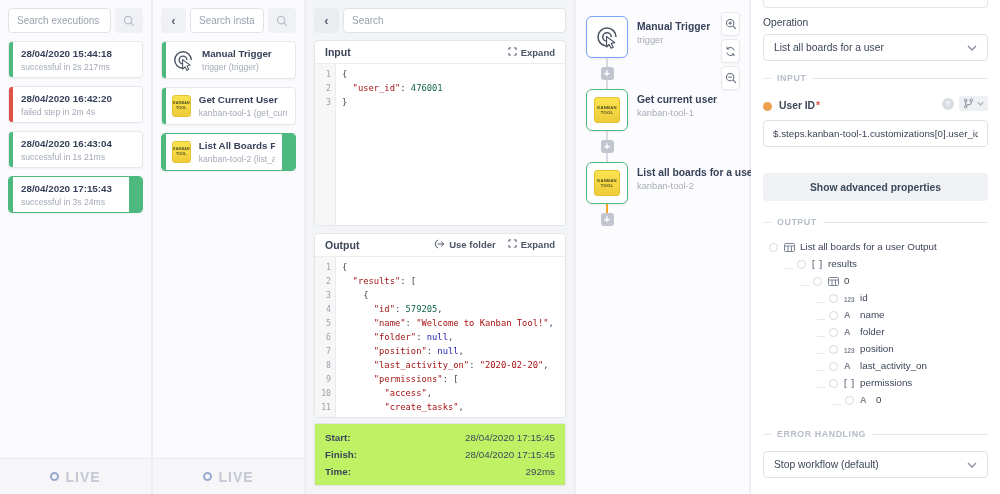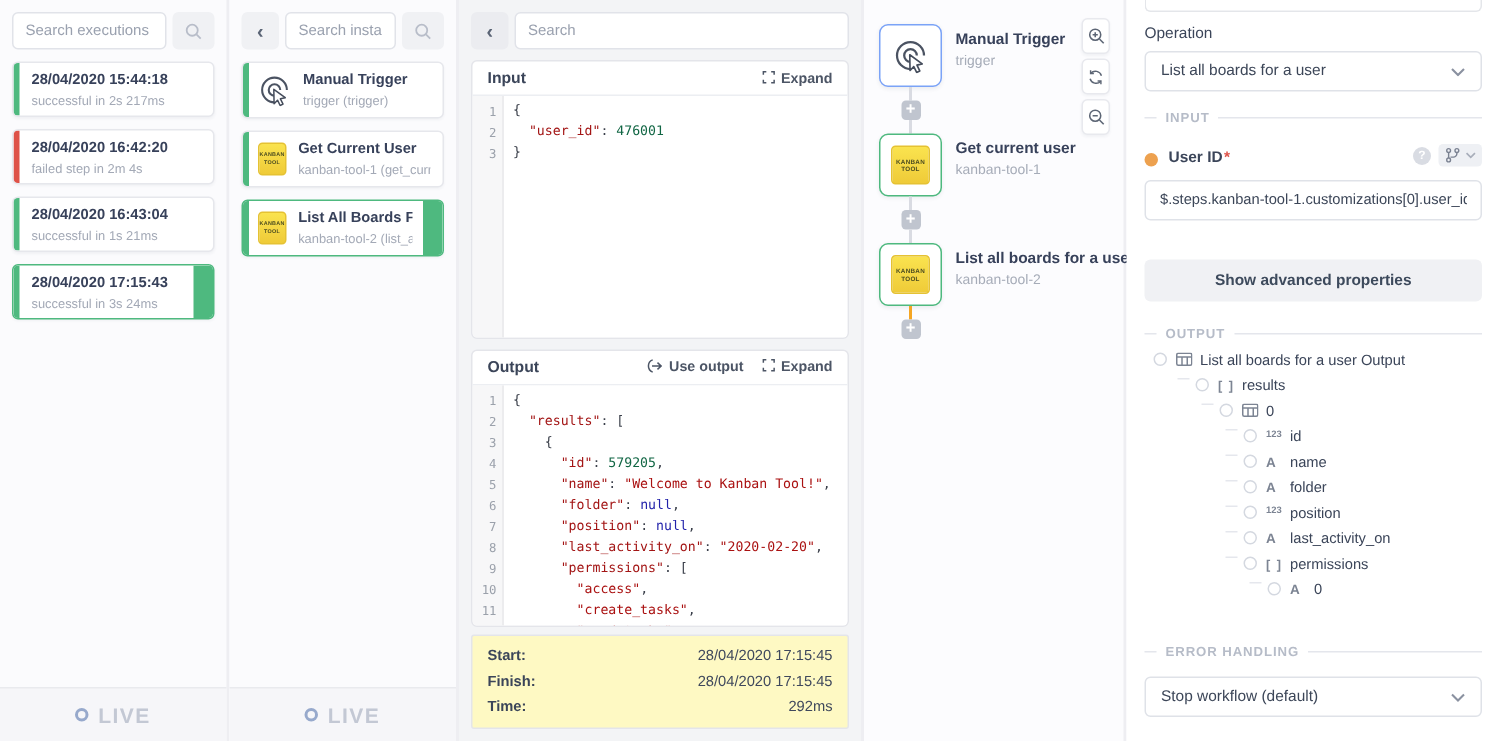--- a/index.html
+++ b/index.html
@@ -51,21 +51,21 @@
   .panel-action { display:flex; align-items:flex-start; gap:4px; font-size:9.5px; font-weight:600; color:#4c5565; cursor:pointer; }
   .code-area { position:relative; flex:1; overflow:hidden; padding-top:3px;
                font-family:"DejaVu Sans Mono",monospace; font-size:8.8px; line-height:14px;
                background:linear-gradient(to right,#f7f7f8 0,#f7f7f8 20px,#ececee 20px,#ececee 21px,#fff 21px); }
   .code-line { display:flex; white-space:pre; }
   .code-ln { width:20px; min-width:20px; text-align:right; padding-right:4px; color:#9ba1ab; font-size:8.2px; }
   .code-txt { padding-left:7px; }
   .tok-key { color:var(--code-key); } .tok-str { color:var(--code-str); }
   .tok-num { color:var(--code-num); } .tok-nul { color:var(--code-nul); } .tok-pln { color:#3a3f4a; }
   .inp-panel { height:190px; } .out-panel { height:190px; }
-  .stats-panel { margin-top:5px; background:#fef9c3; border:1px solid #e4e5ea; border-radius:2px; padding:5px 10px; }
+  .stats-panel { margin-top:5px; background:#bef264; border:1px solid #e4e5ea; border-radius:2px; padding:5px 10px; }
   .stat-row { display:flex; justify-content:space-between; padding:3px 0; font-size:9.8px; }
   .stat-label { font-weight:700; color:#3b4559; }
   .stat-value { color:#3f485c; }
 
   
   .wf-node { display:flex; align-items:flex-start; cursor:pointer; }
   .wf-iconbox { width:42px; height:42px; background:#fff; border-radius:6px; display:flex; align-items:center; justify-content:center; flex:none;
                 box-shadow:0 1px 3px rgba(40,50,70,.08); }
   .wf-iconbox.blue { border:1.5px solid var(--trigger-blue); }
   .wf-iconbox.green { border:1.5px solid var(--green); }
@@ -103,21 +103,21 @@
   .field-icons { margin-left:auto; display:flex; align-items:center; gap:5px; }
   .help-ic { width:12px; height:12px; border-radius:50%; background:#d9dce3; color:#fff; font-size:8px; font-weight:700;
              display:flex; align-items:center; justify-content:center; cursor:pointer; }
   .mapper-btn { display:flex; align-items:center; gap:3px; background:#eef0f4; border-radius:3px; padding:2px 4px; cursor:pointer; }
   .text-input { width:100%; height:27px; border:1px solid #dfe2e8; border-radius:4px; padding:0 9px; margin-top:9px;
                 font-size:9.8px; color:#3c4658; font-family:inherit; outline:none; background:#fff; }
   .adv-btn { margin-top:26px; height:28px; width:100%; background:#f0f1f4; border:none; border-radius:4px;
              font-size:10.3px; font-weight:600; color:#3d4a5c; font-family:inherit; cursor:pointer; }
   .mt16 { margin-top:16px; } .mt24 { margin-top:24px; } .mt12 { margin-top:12px; }
   .tree { margin-top:8px; }
-  .tree-row { display:flex; align-items:flex-start; height:17px; cursor:pointer; }
+  .tree-row { display:flex; align-items:flex-end; height:17px; cursor:pointer; }
   .tree-tick { width:8px; height:1px; background:#e5e7ed; margin-right:4px; flex:none; }
   .radio { width:9px; height:9px; border-radius:50%; border:1.5px solid #d4d8e0; background:#fff; margin-right:6px; flex:none; }
   .tree-type { width:16px; flex:none; color:#7c8493; font-weight:600; text-align:left; display:flex; align-items:center; }
   .tt-num { font-size:6.3px; letter-spacing:0; } .tt-str { font-size:9px; } .tt-arr { font-size:8.5px; letter-spacing:1px; }
   .tree-label { font-size:9.8px; color:#3b4559; white-space:nowrap; }
 </style>
 </head>
 <body>
 
 <div class="app">
@@ -244,21 +244,21 @@
 
     <div class="panel out-panel">
       <div class="panel-head">
         <span class="panel-title">Output</span>
         <div class="panel-actions">
           <span class="panel-action">
             <svg width="11" height="10" viewBox="0 0 12 11">
               <path d="M4.5 1A4.8 4.8 0 0 0 4.5 10" stroke="#4c5565" fill="none" stroke-width="1.1"></path>
               <path d="M4 5.5h6.5M8 3l2.7 2.5L8 8" stroke="#4c5565" fill="none" stroke-width="1.1"></path>
             </svg>
-            <span>Use output</span>
+            <span>Use folder</span>
           </span>
           <span class="panel-action">
             <svg width="9" height="9" viewBox="0 0 10 10">
               <path d="M1 3.2V1h2.2M6.8 1H9v2.2M9 6.8V9H6.8M3.2 9H1V6.8" stroke="#4c5565" fill="none" stroke-width="1.1"></path>
             </svg>
             <span>Expand</span>
           </span>
         </div>
       </div>
       <div class="code-area" id="output-code">

